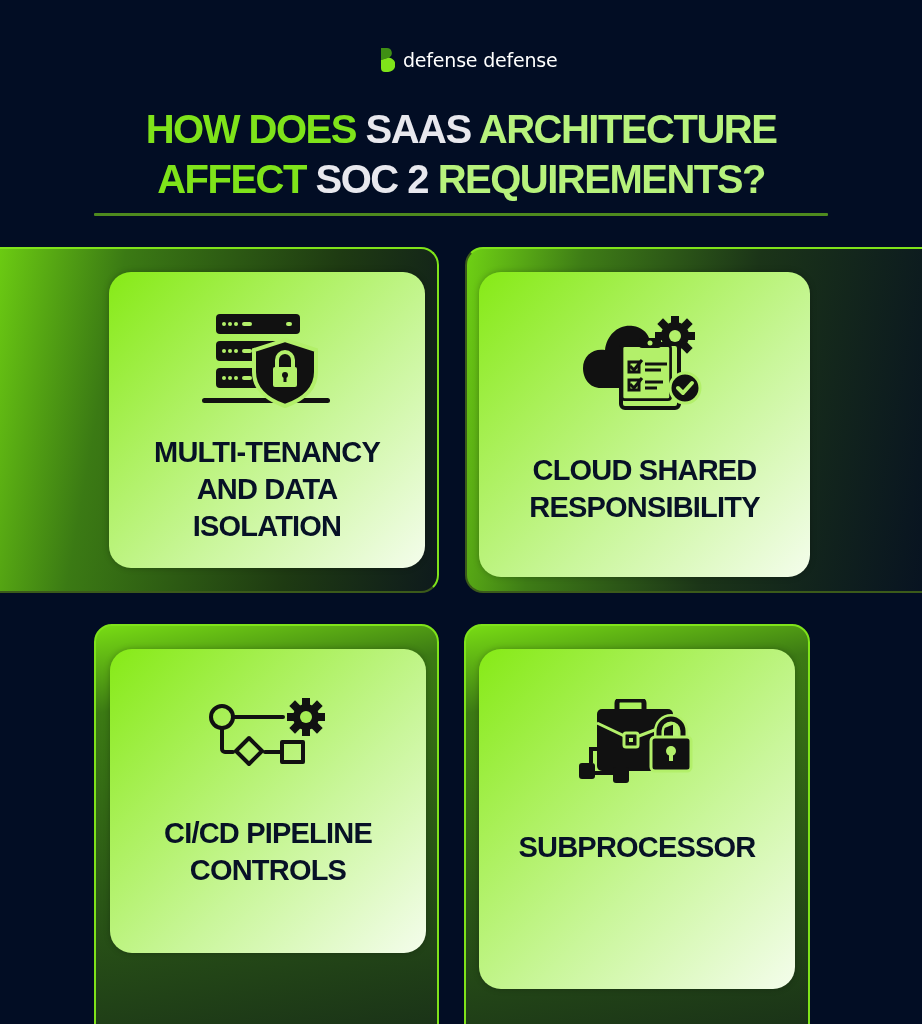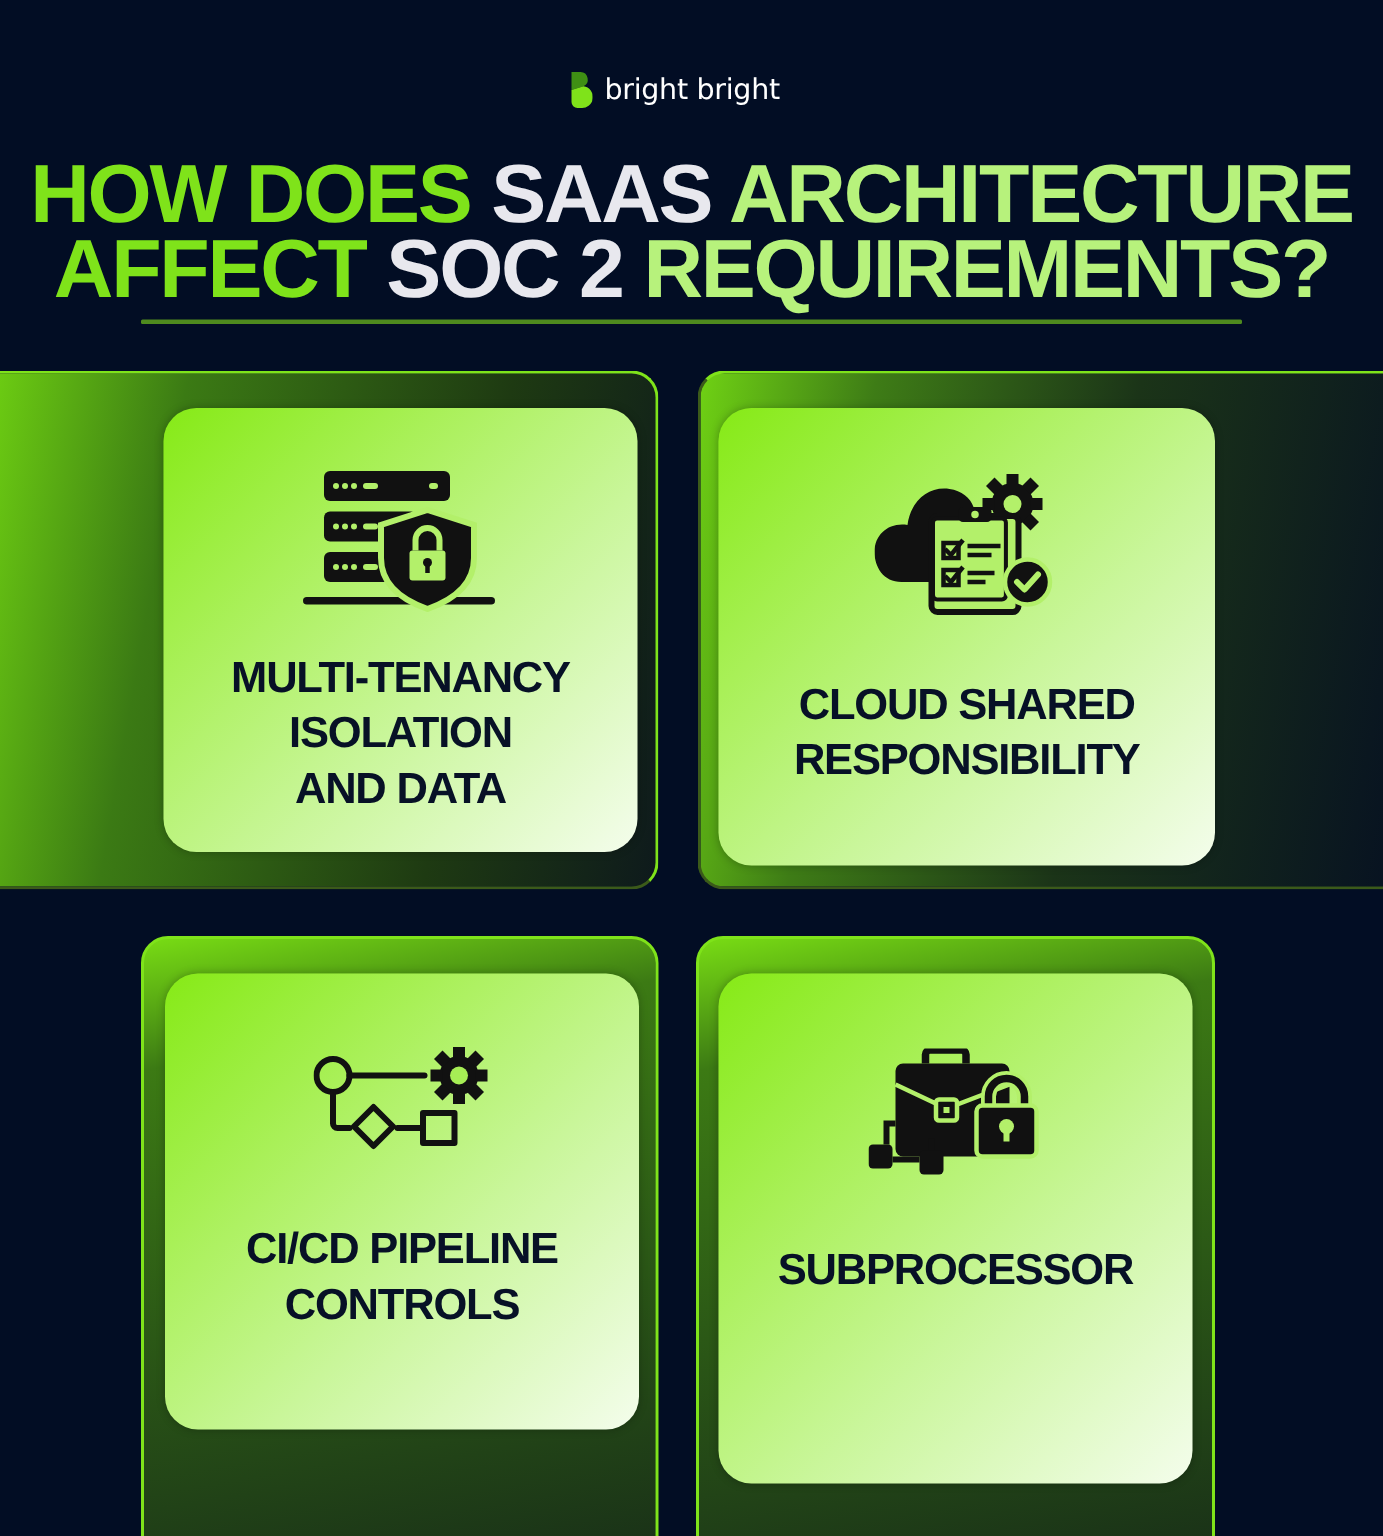--- a/index.html
+++ b/index.html
@@ -13,21 +13,21 @@
     display: flex; align-items: center; gap: 8px;
   }
   .logo svg { display: block; }
   .logo-text {
     color: #ffffff; font-family: "DejaVu Sans", sans-serif; font-size: 19px;
     letter-spacing: -0.2px; font-weight: normal;
   }
   .title {
     position: absolute; left: 0; width: 922px; top: 104px;
     text-align: center; font-family: "Liberation Sans", sans-serif;
-    font-weight: bold; font-size: 55px; line-height: 50px;
+    font-weight: bold; font-size: 40px; line-height: 50px;
     letter-spacing: -1.5px; text-transform: uppercase;
   }
   .title .line { display: block; }
   .t-green { color: #7fe31a; }
   .t-white { color: #e8e8ee; }
   .t-lime { color: #b7f27c; }
   .divider {
     position: absolute; left: 94px; top: 213px; width: 734px; height: 3px;
     background: #4e8a1e; border-radius: 1px;
   }
@@ -74,21 +74,21 @@
   .card.c4 { left: 479px; top: 649px; height: 340px; text-decoration: underline; }
 </style>
 </head>
 <body>
 
 <div class="logo">
   <svg width="16" height="26" viewBox="0 0 16 26">
     <path d="M2 1 h6 a5 5 0 0 1 2 9.5 L2 13 Z" fill="#3f8f14"></path>
     <path d="M2 13 L10 10.5 a7 7 0 0 1 -2 14.5 h-2 a4 4 0 0 1 -4 -4 Z" fill="#7fe31a"></path>
   </svg>
-  <span class="logo-text">bright bright</span>
+  <span class="logo-text">defense defense</span>
 </div>
 
 <h1 class="title" style="margin:0;">
   <span class="line">
     <span class="t-green">How does </span><span class="t-white">SaaS </span><span class="t-lime">Architecture</span>
   </span>
   <span class="line">
     <span class="t-green">Affect </span><span class="t-white">SOC 2 </span><span class="t-lime">Requirements?</span>
   </span>
 </h1>
@@ -124,22 +124,22 @@
         <circle cx="34" cy="66" r="2"></circle>
       <rect x="40" y="64" width="10" height="4" rx="2"></rect>
       <rect x="71" y="55" width="24" height="20" rx="2"></rect>
       <path d="M75 55 V48 a8 8 0 0 1 16 0 V55" fill="none" stroke="#b3f06a" stroke-width="4"></path>
     </g>
     <circle cx="83" cy="63" r="3" fill="#111"></circle>
     <rect x="81.5" y="63" width="3" height="7" fill="#111"></rect>
   </svg>
   <div class="label" style="top:162px;">
     <div>Multi-Tenancy</div>
+    <div>and Data</div>
     <div>Isolation</div>
-    <div>and Data</div>
   </div>
 </div>
 
 <div class="card c2">
   <svg class="icon" style="top:40px;" width="124" height="100" viewBox="0 0 124 100">
     <g fill="#111">
       <path d="M36 76 H18 C6 76 0 66 0 56 C0 44 10 36 22 38 C24 22 36 12 50 14 C58 15 64 20 66 26 V76 Z"></path>
 
       <circle cx="92" cy="24" r="14"></circle>
       <g>

